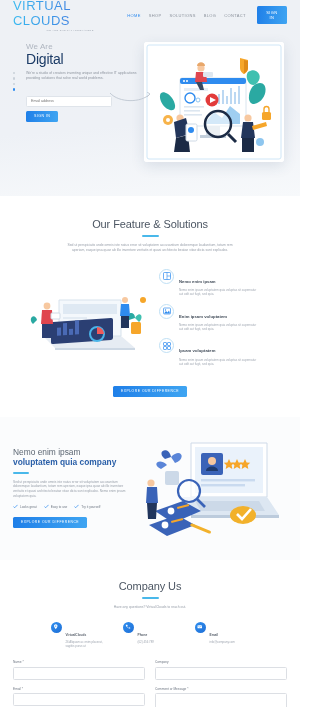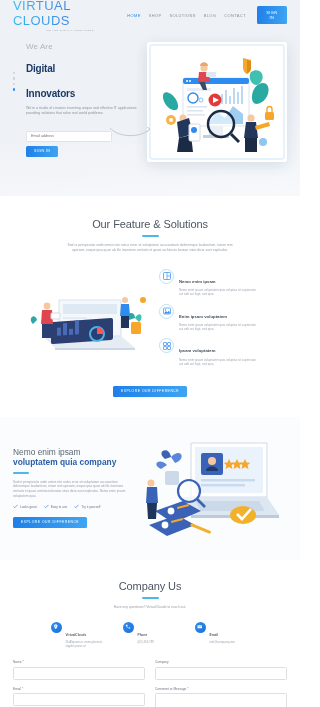--- a/index.html
+++ b/index.html
@@ -64,36 +64,35 @@
   }
 
   
   .hero {
     position: relative;
     background: linear-gradient(175deg,#eef1f5 0%,#eef1f6 55%,#f7f9fb 100%);
     padding: 12px 13px 34px 13px;
     display: flex;
     align-items: flex-start;
     min-height: 145px;
-    justify-content: space-between;
   }
   .hero-left { width: 125px; padding-left: 13px; position: relative; }
   .hero-eyebrow {
     font-size: 8px;
     color: #aeb5bf;
     font-weight: 400;
     letter-spacing: .1px;
   }
   .hero-title {
-    font-size: 10px;
+    font-size: 14px;
     line-height: 14px;
-    font-weight: 700;
+    font-weight: 400;
     color: #1b3b66;
     letter-spacing: -.2px;
-    margin-top: 11px;
+    margin-top: 1px;
   }
   .hero-desc {
     font-size: 3.5px;
     line-height: 5.2px;
     color: #8e959f;
     margin-top: 5px;
     width: 112px;
   }
   .hero-form { margin-top: 7px; }
   .hero-input {
@@ -322,21 +321,20 @@
 <section class="hero">
   <div class="hero-left">
     <div class="hero-dots">
       <span class="hdot"></span>
       <span class="hdot"></span>
       <span class="hdot"></span>
       <span class="hdot on"></span>
     </div>
     <div class="hero-eyebrow">We Are</div>
     <div class="hero-title">Digital</div>
-    <div class="hero-title">Innovators</div>
     <p class="hero-desc">We're a studio of creators inventing unique and effective IT applications providing solutions that solve real world problems.</p>
     <div class="hero-form">
       <input class="hero-input" placeholder="Email address" style="">
       <button class="hero-submit">SIGN IN</button>
     </div>
     <div class="hero-swoosh">
       <svg width="42" height="12" viewBox="0 0 42 12">
         <path d="M1 1 C10 11, 32 11, 41 2" stroke="#c3cbd5" stroke-width="1" fill="none"></path>
         <path d="M38 0 L41 2 L38 5" stroke="#c3cbd5" stroke-width="1" fill="none"></path>
       </svg>

